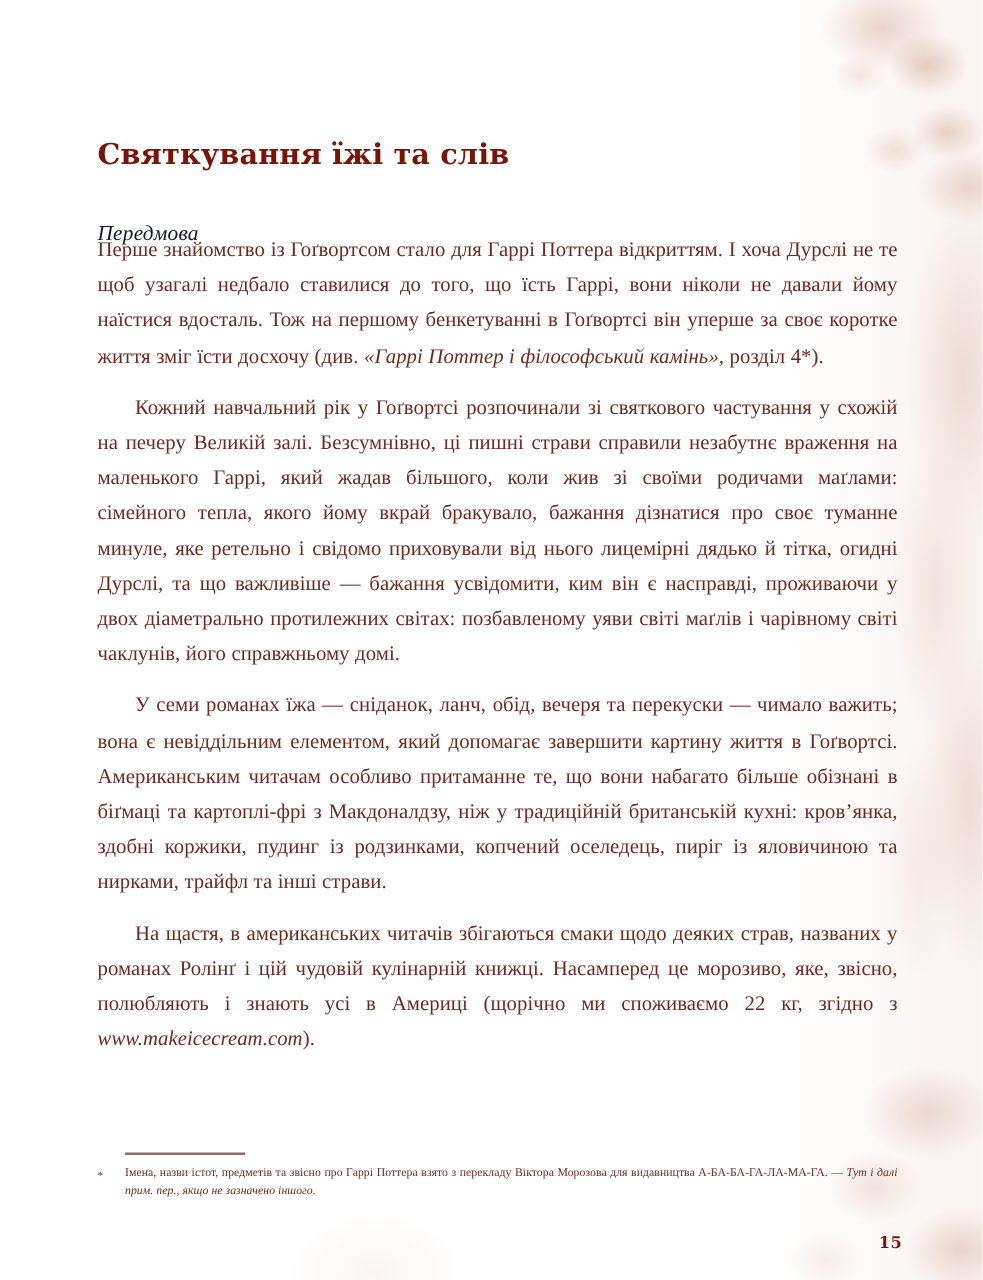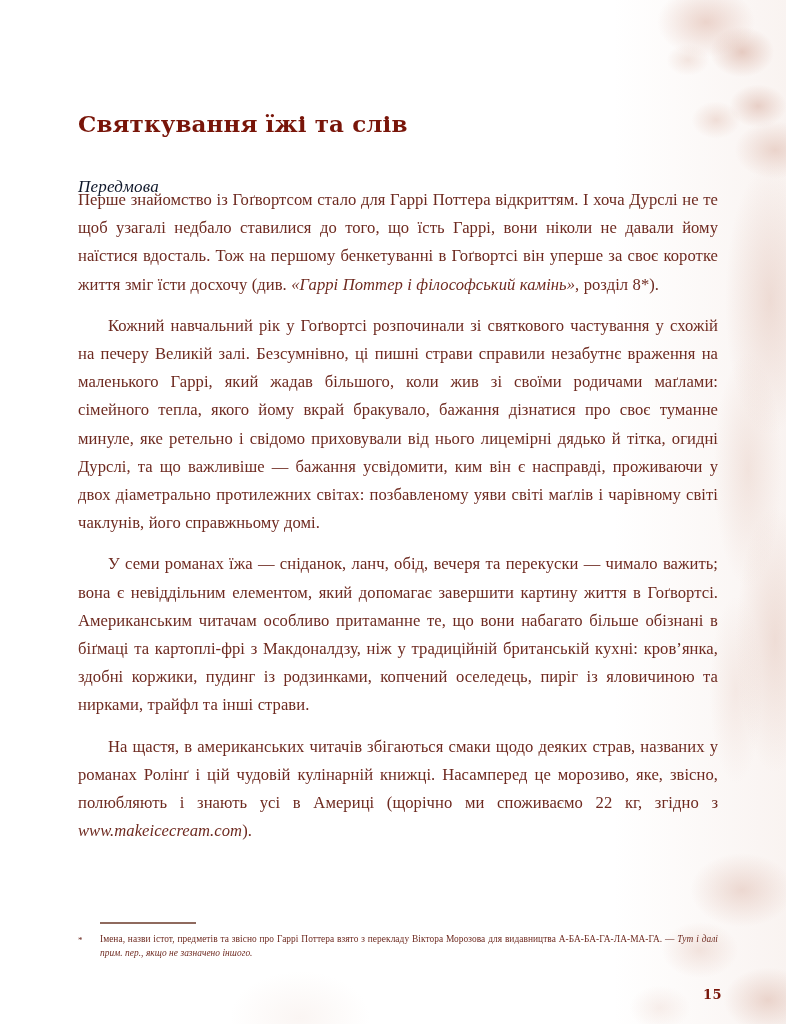--- a/index.html
+++ b/index.html
@@ -158,21 +158,21 @@
 
 <div class="page">
 
   <div class="content">
 
     <h1 class="title">Святкування їжі та слів</h1>
 
     <div class="subtitle">Передмова</div>
 
     <div class="body-text">
-      <p class="para first"><span>Перше знайомство із Гоґвортсом стало для Гаррі Поттера відкриттям. І хоча Дурслі не те щоб узагалі недбало ставилися до того, що їсть Гаррі, вони ніколи не давали йому наїстися вдосталь. Тож на першому бенкетуванні в Гоґвортсі він уперше за своє коротке життя зміг їсти досхочу (див. </span><i>«Гаррі Поттер і філософський камінь»</i><span>, розділ 8*).</span></p>
+      <p class="para first"><span>Перше знайомство із Гоґвортсом стало для Гаррі Поттера відкриттям. І хоча Дурслі не те щоб узагалі недбало ставилися до того, що їсть Гаррі, вони ніколи не давали йому наїстися вдосталь. Тож на першому бенкетуванні в Гоґвортсі він уперше за своє коротке життя зміг їсти досхочу (див. </span><i>«Гаррі Поттер і філософський камінь»</i><span>, розділ 4*).</span></p>
       <p class="para"><span>Кожний навчальний рік у Гоґвортсі розпочинали зі святкового частування у схожій на печеру Великій залі. Безсумнівно, ці пишні страви справили незабутнє враження на маленького Гаррі, який жадав більшого, коли жив зі своїми родичами маґлами: сімейного тепла, якого йому вкрай бракувало, бажання дізнатися про своє туманне минуле, яке ретельно і свідомо приховували від нього лицемірні дядько й тітка, огидні Дурслі, та що важливіше — бажання усвідомити, ким він є насправді, проживаючи у двох діаметрально протилежних світах: позбавленому уяви світі маґлів і чарівному світі чаклунів, його справжньому домі.</span></p>
       <p class="para"><span>У семи романах їжа — сніданок, ланч, обід, вечеря та перекуски — чимало важить; вона є невіддільним елементом, який допомагає завершити картину життя в Гоґвортсі. Американським читачам особливо притаманне те, що вони набагато більше обізнані в біґмаці та картоплі-фрі з Макдоналдзу, ніж у традиційній британській кухні: кров’янка, здобні коржики, пудинг із родзинками, копчений оселедець, пиріг із яловичиною та нирками, трайфл та інші страви.</span></p>
       <p class="para"><span>На щастя, в американських читачів збігаються смаки щодо деяких страв, названих у романах Ролінґ і цій чудовій кулінарній книжці. Насамперед це морозиво, яке, звісно, полюбляють і знають усі в Америці (щорічно ми споживаємо 22 кг, згідно з </span><i>www.makeicecream.com</i><span>).</span></p>
     </div>
 
   </div>
 
   <div class="footnote">
     <div class="footnote-rule"></div>
     <div class="footnote-body">

